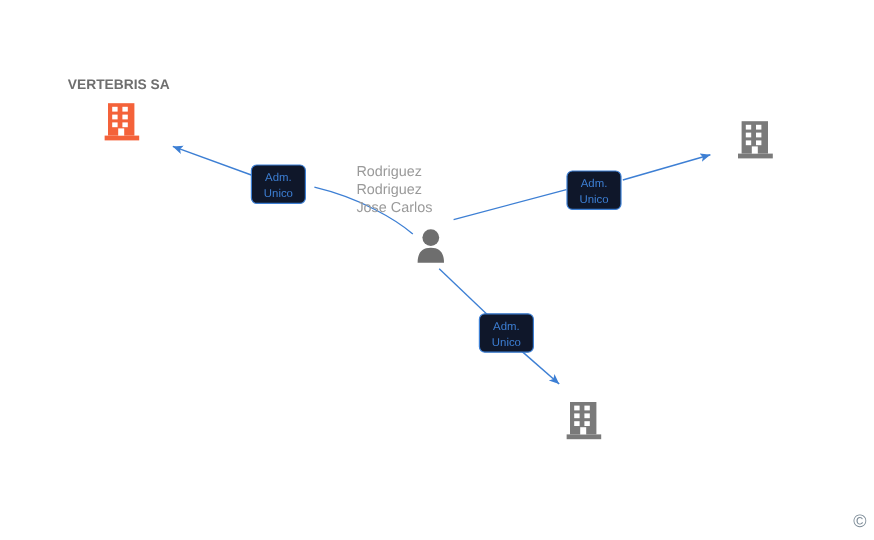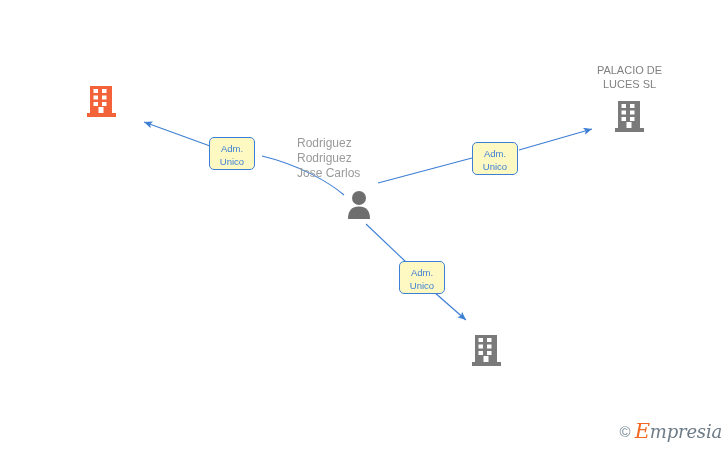--- a/index.html
+++ b/index.html
@@ -47,21 +47,21 @@
     text-align: left;
     color: #9a9a9a;
     font-size: 12px;
     line-height: 15px;
     white-space: pre-line;
   }
   .rel-box {
     position: absolute;
     border: 1px solid #3d7fd4;
     border-radius: 5px;
-    background: #fef9c3;
+    background: #0f172a;
     color: #3d7fd4;
     font-size: 9.5px;
     line-height: 13px;
     text-align: center;
     padding: 4px 6px 5px 6px;
     box-sizing: border-box;
     white-space: pre-line;
   }
   .watermark {
     position: absolute;
@@ -107,36 +107,35 @@
 
     <path d="M 378,183 L 472,158" fill="none" stroke="#3d7fd4" stroke-width="1.1"></path>
 
     <path d="M 519,150 L 592,129" fill="none" stroke="#3d7fd4" stroke-width="1.2" marker-end="url(#arrowhead)"></path>
 
     <path d="M 366,224 L 406,262" fill="none" stroke="#3d7fd4" stroke-width="1.1"></path>
 
     <path d="M 434,292 L 466,320" fill="none" stroke="#3d7fd4" stroke-width="1.2" marker-end="url(#arrowhead)"></path>
   </svg>
 
+  <div class="company-label bold" style="left:28px; top:64px; width:142px;">VERTEBRIS SA</div>
   <div class="node" style="left:87px; top:85px;">
     <svg width="30" height="33" viewBox="0 0 30 33">
       <rect x="3" y="1" width="22" height="27" fill="#f4623a"></rect>
       <rect x="0" y="28" width="29" height="4" fill="#f4623a"></rect>
       <rect x="6.5" y="4" width="4.5" height="4" fill="#ffffff"></rect>
       <rect x="15" y="4" width="4.5" height="4" fill="#ffffff"></rect>
       <rect x="6.5" y="10.5" width="4.5" height="4" fill="#ffffff"></rect>
       <rect x="15" y="10.5" width="4.5" height="4" fill="#ffffff"></rect>
       <rect x="6.5" y="17" width="4.5" height="4" fill="#ffffff"></rect>
       <rect x="15" y="17" width="4.5" height="4" fill="#ffffff"></rect>
       <rect x="11.5" y="22" width="5" height="6" fill="#ffffff"></rect>
     </svg>
   </div>
 
-  <div class="company-label" style="left:562px; top:63px; width:135px;">PALACIO DE
-LUCES SL</div>
   <div class="node" style="left:615px; top:100px;">
     <svg width="30" height="33" viewBox="0 0 30 33">
       <rect x="3" y="1" width="22" height="27" fill="#7a7a7a"></rect>
       <rect x="0" y="28" width="29" height="4" fill="#7a7a7a"></rect>
       <rect x="6.5" y="4" width="4.5" height="4" fill="#ffffff"></rect>
       <rect x="15" y="4" width="4.5" height="4" fill="#ffffff"></rect>
       <rect x="6.5" y="10.5" width="4.5" height="4" fill="#ffffff"></rect>
       <rect x="15" y="10.5" width="4.5" height="4" fill="#ffffff"></rect>
       <rect x="6.5" y="17" width="4.5" height="4" fill="#ffffff"></rect>
       <rect x="15" y="17" width="4.5" height="4" fill="#ffffff"></rect>
@@ -172,16 +171,15 @@
 Unico</div>
 
   <div class="rel-box" style="left:472px; top:142px; width:46px; height:33px;">Adm.
 Unico</div>
 
   <div class="rel-box" style="left:399px; top:261px; width:46px; height:33px;">Adm.
 Unico</div>
 
   <div class="watermark">
     <span class="wm-c">©</span>
-    <span class="wm-text"><span class="e">E</span><span>mpresia</span></span>
   </div>
 
 </div>
 
 </body></html>

